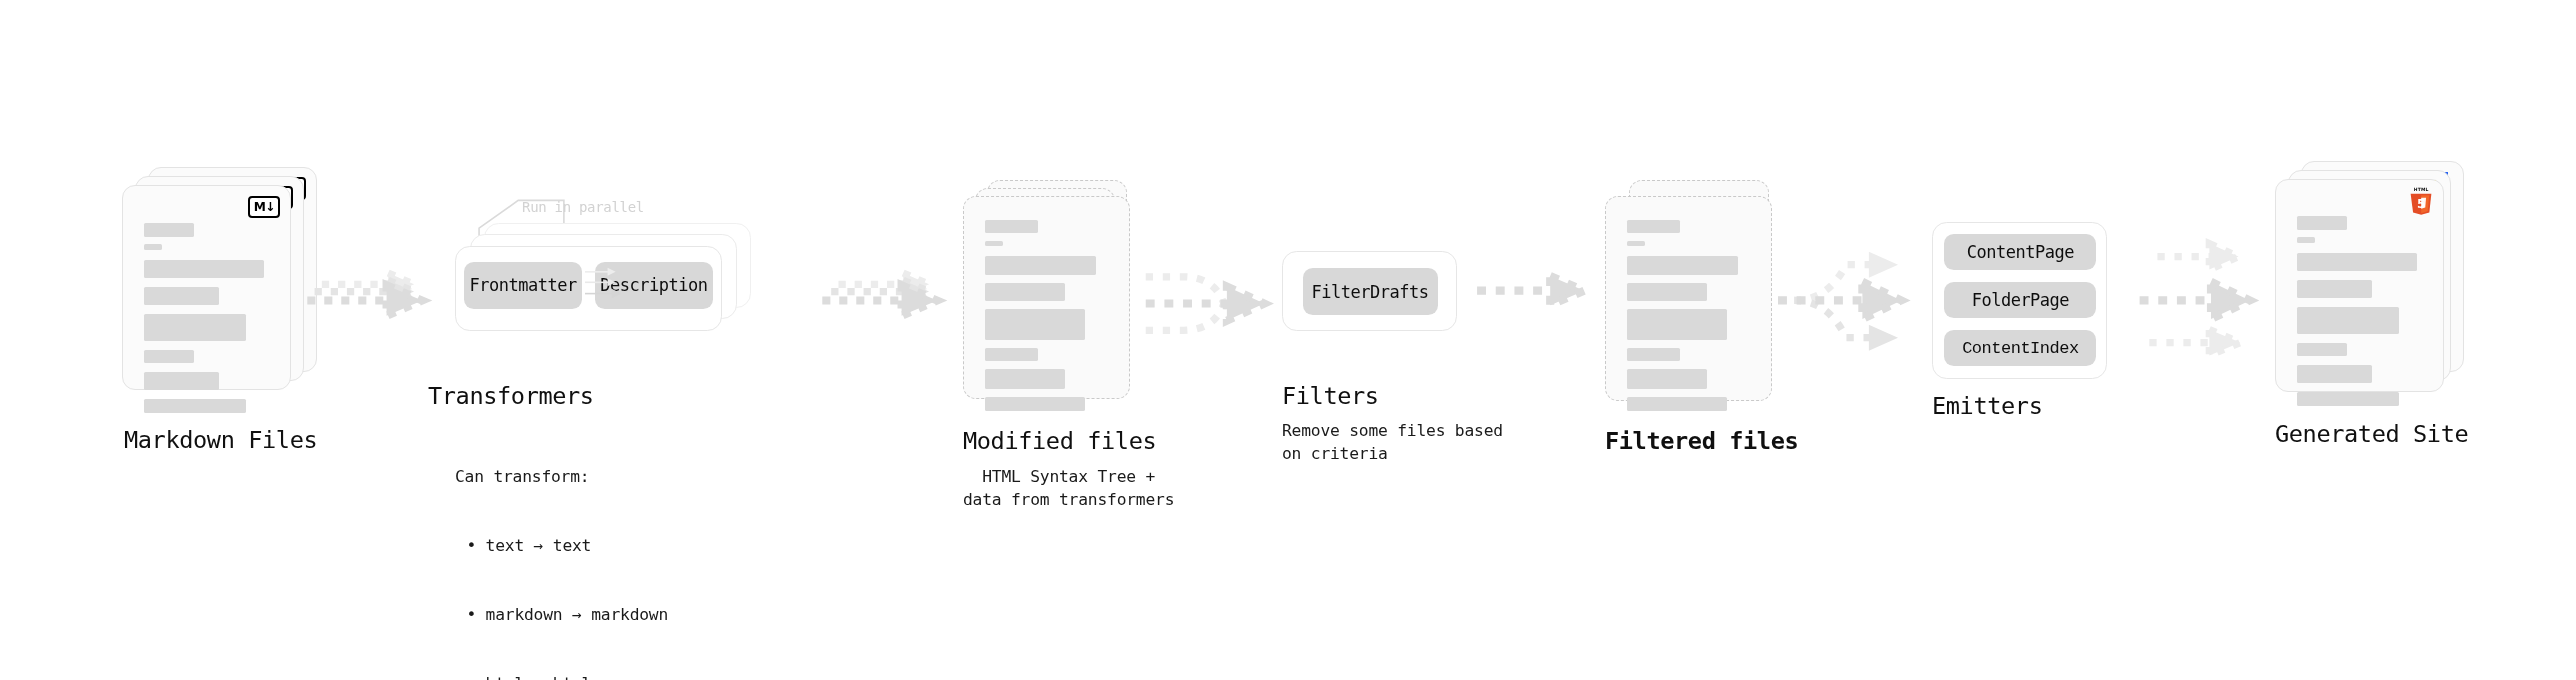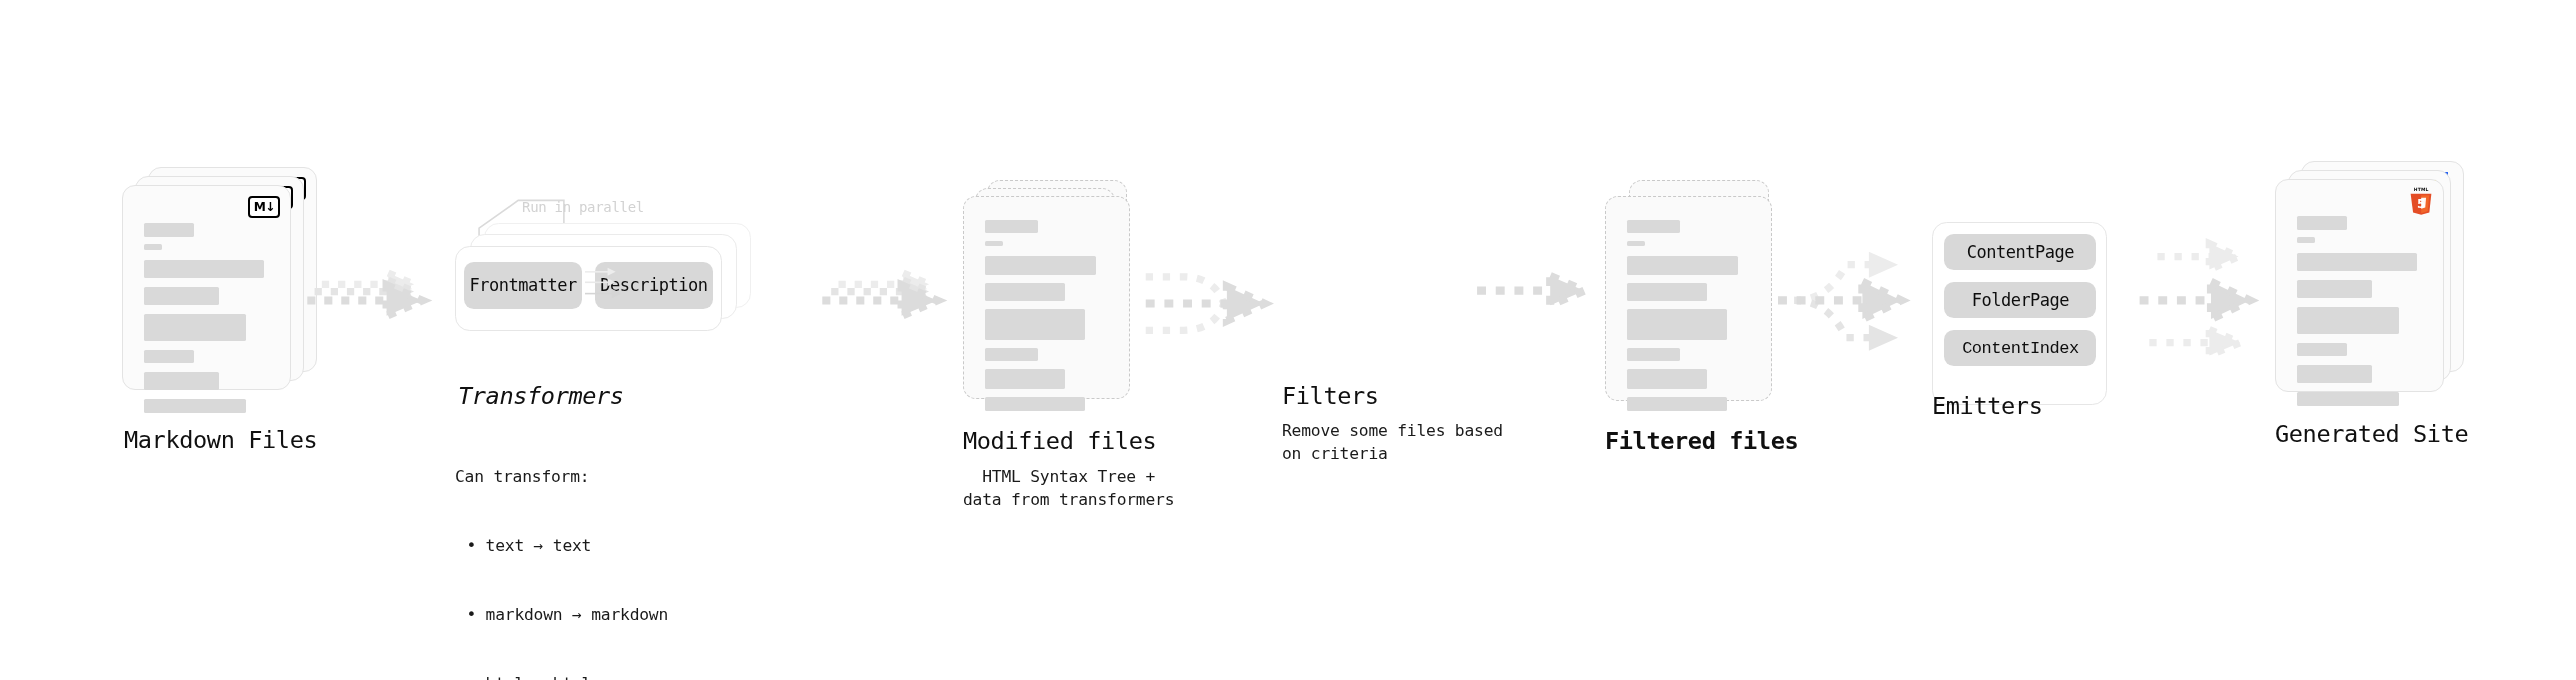--- a/index.html
+++ b/index.html
@@ -138,21 +138,21 @@
       <g fill="none" stroke="#e9e9e9" stroke-width="2">
         <line x1="0" y1="19" x2="30" y2="19"></line>
       </g>
       <path d="M28,14 L38,19 L28,24 Z" fill="#e9e9e9"></path>
       <g fill="none" stroke="#d5d5d5" stroke-width="2">
         <line x1="0" y1="33" x2="36" y2="33"></line>
       </g>
       <path d="M33,27 L45,33 L33,39 Z" fill="#d5d5d5"></path>
     </svg>
   </div>
-  <div class="abs title" style="left:458px;top:382px;font-style:italic;">Transformers</div>
+  <div class="abs title" style="left:428px;top:382px;">Transformers</div>
   <div class="abs subtitle" style="left:455px;top:419px;">
     <div>Can transform:</div>
     <div style="padding-left:11.4px;">• text → text</div>
     <div style="padding-left:11.4px;text-align:center;">• markdown → markdown</div>
     <div style="padding-left:11.4px;">• html → html</div>
   </div>
 
   <svg class="abs" style="left:822px;top:273px;" width="130" height="55" viewBox="0 0 160 68">
     <g stroke="#ececec" stroke-width="9" stroke-dasharray="9 11" fill="#ececec">
       <line x1="20" y1="14" x2="104" y2="14"></line>
@@ -192,20 +192,23 @@
     <g fill="none" stroke="#ececec" stroke-width="9" stroke-dasharray="9 12" stroke-linecap="butt">
       <path d="M12,18 L58,18 Q96,18 108,50"></path>
       <path d="M12,84 L58,84 Q96,84 108,52"></path>
     </g>
     <g stroke="#dcdcdc" stroke-width="10" stroke-dasharray="11 12" fill="#dcdcdc">
       <line x1="12" y1="51" x2="118" y2="51"></line>
       <path d="M112,30 L158,51 L112,72 Z"></path>
     </g>
   </svg>
 
+  <div class="groupbox" style="left:1282px;top:251px;width:175px;height:80px;">
+    <div class="pill" style="left:19.5px;top:16.3px;width:135px;height:47px;">FilterDrafts</div>
+  </div>
   <div class="abs title" style="left:1282px;top:382px;">Filters</div>
   <div class="abs subtitle" style="left:1282px;top:419px;">Remove some files based
 on criteria</div>
 
   <svg class="abs" style="left:1477px;top:276px;" width="122" height="32.5" viewBox="0 0 150 40">
     <g stroke="#dcdcdc" stroke-width="10" stroke-dasharray="11 12" fill="#dcdcdc">
       <line x1="0" y1="18" x2="95" y2="18"></line>
       <path d="M90,0 L132,18 L90,36 Z"></path>
     </g>
   </svg>
@@ -235,21 +238,21 @@
     <g fill="none" stroke="#e4e4e4" stroke-width="9" stroke-dasharray="9 12">
       <path d="M20,88 Q62,88 84,134 L118,134"></path>
     </g>
     <path d="M112,118 L148,134 L112,150 Z" fill="#e4e4e4"></path>
     <g stroke="#dcdcdc" stroke-width="10" stroke-dasharray="11 12" fill="#dcdcdc">
       <line x1="0" y1="88" x2="110" y2="88"></line>
       <path d="M104,65 L152,88 L104,111 Z"></path>
     </g>
   </svg>
 
-  <div class="groupbox" style="left:1932px;top:222px;width:175px;height:183px;padding-left:16px;">
+  <div class="groupbox" style="left:1932px;top:222px;width:175px;height:157px;padding-left:16px;">
     <div class="pill" style="left:11.4px;top:11.4px;width:152px;height:36px;">ContentPage</div>
     <div class="pill" style="left:11.4px;top:59px;width:152px;height:36px;">FolderPage</div>
     <div class="pill" style="left:11.4px;top:107px;width:152px;height:36px;font-family:Liberation Mono, monospace;">ContentIndex</div>
   </div>
   <div class="abs title" style="left:1932px;top:392px;">Emitters</div>
 
   <svg class="abs" style="left:2125px;top:229px;" width="146" height="146" viewBox="0 0 180 180">
     <g stroke="#ececec" stroke-width="9" stroke-dasharray="9 12" fill="#ececec">
       <line x1="40" y1="34" x2="110" y2="34"></line>
       <path d="M104,18 L140,34 L104,50 Z"></path>

